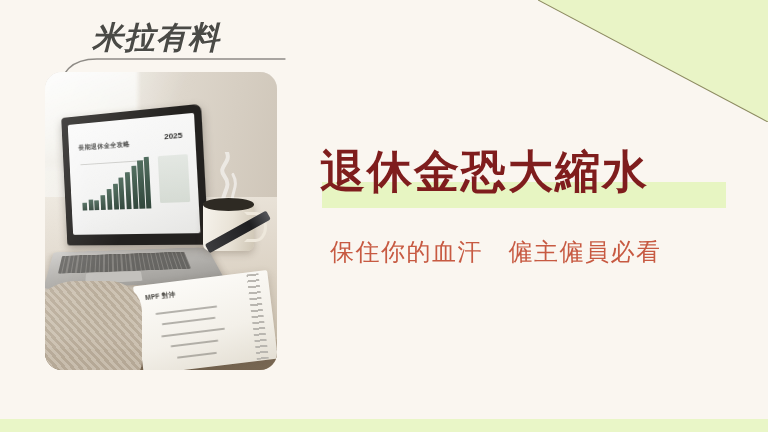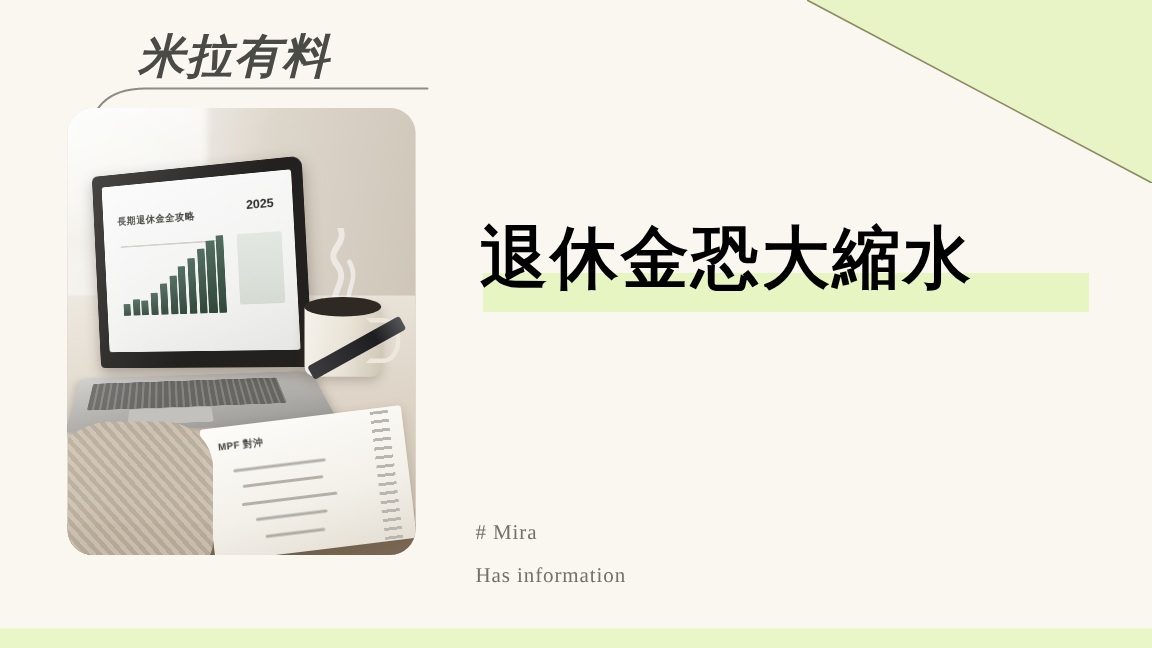--- a/index.html
+++ b/index.html
@@ -324,21 +324,21 @@
     width: 404px;
     height: 26px;
     background: #e7f5c2;
     z-index: -1;
   }
   .main-title {
     position: relative;
     font-family: "DejaVu Sans", sans-serif;
     font-size: 45px;
     font-weight: 700;
-    color: #000000;
+    color: #7f1d1d;
     letter-spacing: 2px;
     line-height: 1.18;
     white-space: nowrap;
     z-index: 1;
   }
 
   .subtitle {
     position: absolute;
     left: 330px;
     top: 236px;
@@ -450,19 +450,16 @@
 
       <div class="photo-sheen"></div>
     </div>
   </div>
 
   <div class="title-wrap">
     <div class="title-highlight"></div>
     <div class="main-title">退休金恐大縮水</div>
   </div>
 
-
-  <div class="meta">
-    <div class="meta-line"># Mira</div>
-    <div class="meta-line">Has information</div>
-  </div>
+  <div class="subtitle">保住你的血汗　僱主僱員必看</div>
+
 
 </div>
 
 </body></html>

